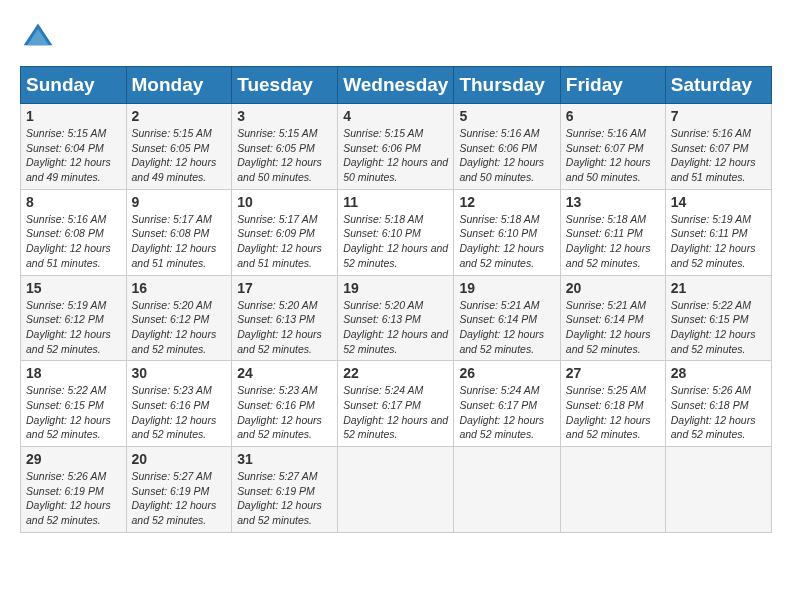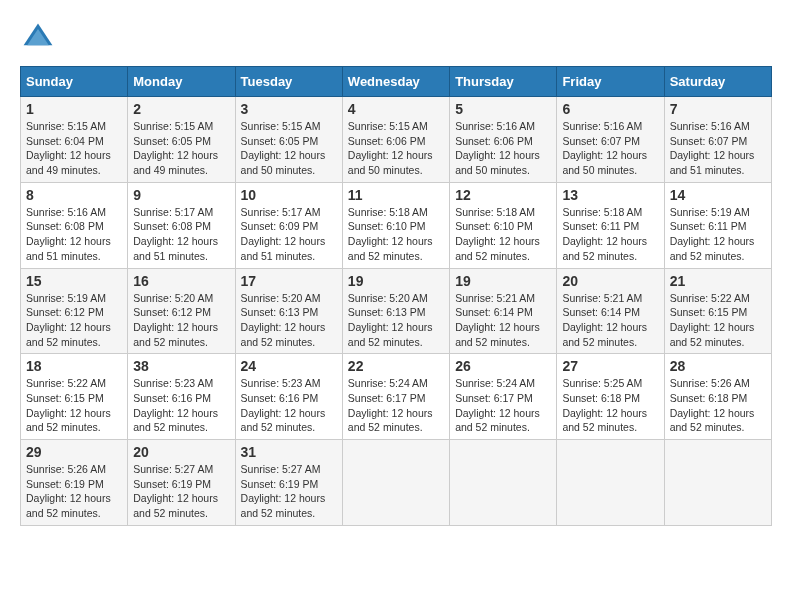--- a/index.html
+++ b/index.html
@@ -54,21 +54,21 @@
     }
     .calendar {
       width: 100%;
       border-collapse: collapse;
       font-size: 11px;
     }
     .calendar thead th {
       background-color: #2a7ab5;
       color: #fff;
       padding: 7px 5px;
-      font-size: 13px;
+      font-size: 19px;
       font-weight: bold;
       border: 1px solid #1a5a8a;
       text-align: left;
     }
     .calendar tbody td {
       border: 1px solid #ccc;
       vertical-align: top;
       padding: 4px 5px;
       width: 107px;
       min-height: 80px;
@@ -83,20 +83,21 @@
       font-size: 14px;
       font-weight: bold;
       color: #333;
       display: block;
       margin-bottom: 2px;
     }
     .day-info {
       font-size: 10.5px;
       color: #333;
       line-height: 1.4;
+      font-style: italic;
     }
     .empty-cell {
       background-color: #f5f5f5;
     }
   </style>
 </head>
 <body>
 
 <div class="header-section">
   <div class="logo">
@@ -305,21 +306,21 @@
       <tr>
         <td>
         <span class="day-number">18</span>
         <div class="day-info">
           Sunrise: 5:22 AM<br>
           Sunset: 6:15 PM<br>
           Daylight: 12 hours and 52 minutes.
         </div>
       </td>
         <td>
-        <span class="day-number">38</span>
+        <span class="day-number">30</span>
         <div class="day-info">
           Sunrise: 5:23 AM<br>
           Sunset: 6:16 PM<br>
           Daylight: 12 hours and 52 minutes.
         </div>
       </td>
         <td>
         <span class="day-number">24</span>
         <div class="day-info">
           Sunrise: 5:23 AM<br>

